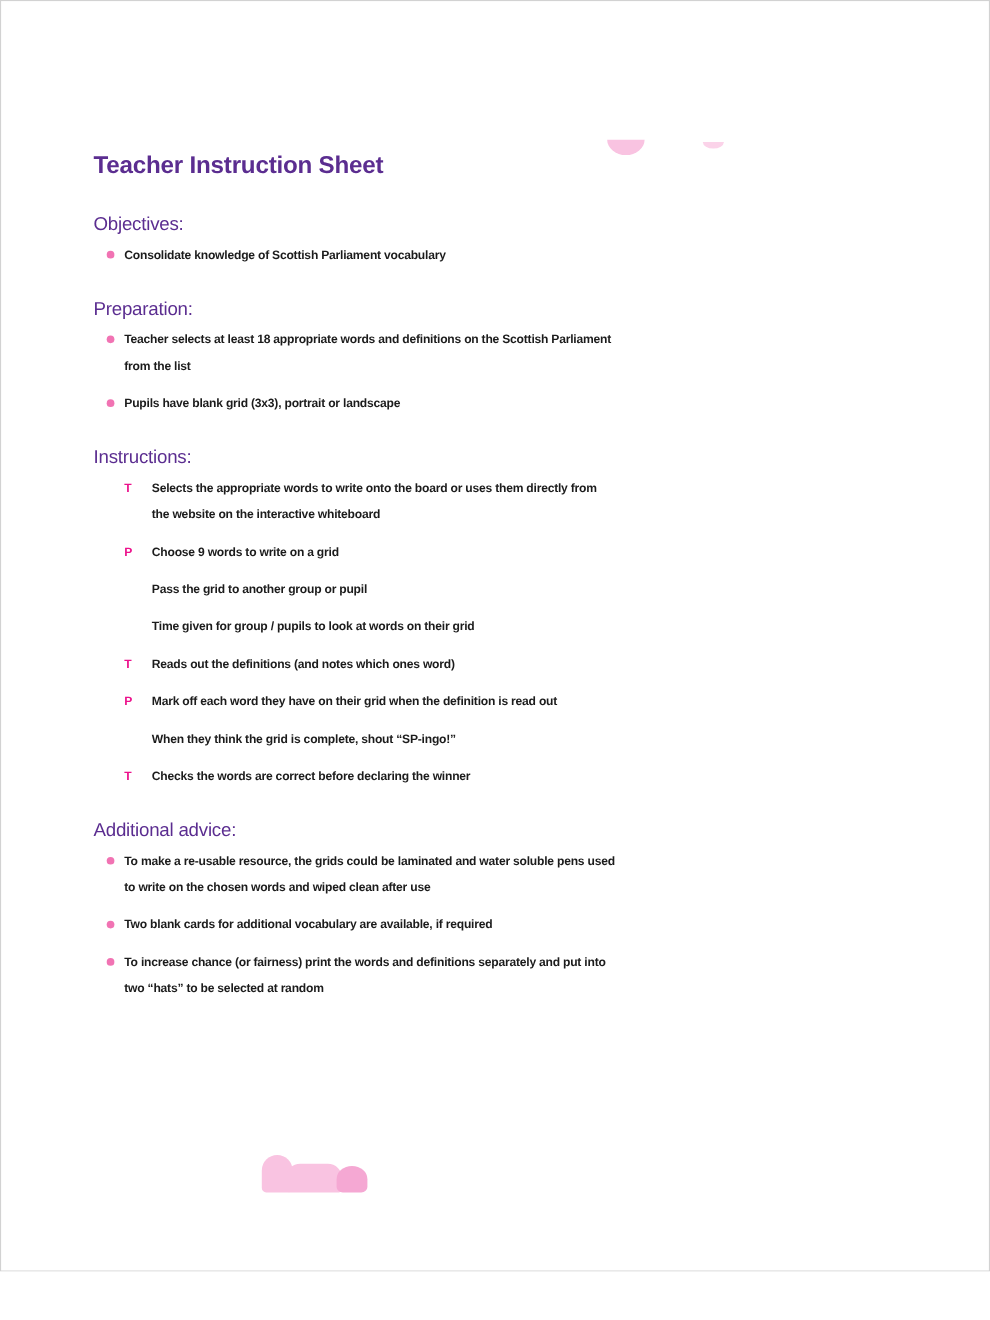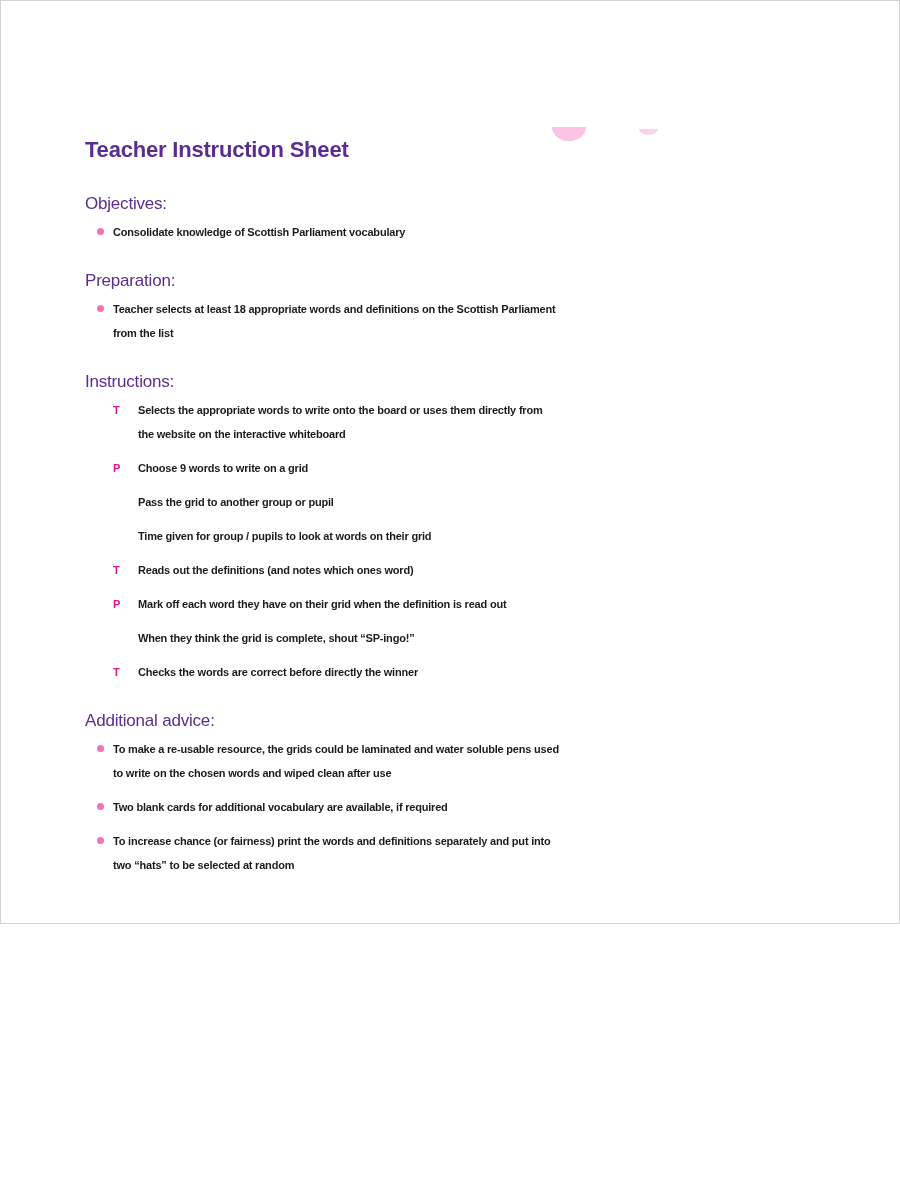--- a/index.html
+++ b/index.html
@@ -1,18 +1,18 @@
 <!DOCTYPE html>
 <html><head>
 <meta charset="utf-8">
 <style>
   html,body{margin:0;padding:0;background:#ffffff;}
   .page{
     position:relative;
-    width:900px;height:924px;
+    width:900px;height:1156px;
     background:#ffffff;
     border:1px solid #d2d2d2;
     box-sizing:border-box;
     font-family:"Liberation Sans", sans-serif;
     overflow:hidden;
   }
   .content{position:absolute;left:84px;top:136px;width:730px;z-index:2;}
   .title{
     margin:0 0 29px 0;
     font-size:22px;line-height:26px;font-weight:bold;
@@ -68,32 +68,33 @@
     <h1 class="title">Teacher Instruction Sheet</h1>
     <div id="sections">
         <section class="section">
           <h2 class="heading">Objectives:</h2>
           <div class="item bullet"><span class="dot"></span><span class="txt">Consolidate knowledge of Scottish Parliament vocabulary</span></div>
         </section>
         <section class="section">
           <h2 class="heading">Preparation:</h2>
           <div class="item bullet"><span class="dot"></span><span class="txt">Teacher selects at least 18 appropriate words and definitions on the Scottish Parliament
 from the list</span></div>
+          <div class="item bullet"><span class="dot"></span><span class="txt">Pupils have blank grid (3x3), portrait or landscape</span></div>
         </section>
         <section class="section">
           <h2 class="heading">Instructions:</h2>
           <div class="item marker"><span class="marker">T</span><span class="txt">Selects the appropriate words to write onto the board or uses them directly from
 the website on the interactive whiteboard</span></div>
           <div class="item marker"><span class="marker">P</span><span class="txt">Choose 9 words to write on a grid</span></div>
           <div class="item plain"><span class="txt">Pass the grid to another group or pupil</span></div>
           <div class="item plain"><span class="txt">Time given for group / pupils to look at words on their grid</span></div>
           <div class="item marker"><span class="marker">T</span><span class="txt">Reads out the definitions (and notes which ones word)</span></div>
           <div class="item marker"><span class="marker">P</span><span class="txt">Mark off each word they have on their grid when the definition is read out</span></div>
           <div class="item plain"><span class="txt">When they think the grid is complete, shout “SP-ingo!”</span></div>
-          <div class="item marker"><span class="marker">T</span><span class="txt">Checks the words are correct before directly the winner</span></div>
+          <div class="item marker"><span class="marker">T</span><span class="txt">Checks the words are correct before declaring the winner</span></div>
         </section>
         <section class="section">
           <h2 class="heading">Additional advice:</h2>
           <div class="item bullet"><span class="dot"></span><span class="txt">To make a re-usable resource, the grids could be laminated and water soluble pens used
 to write on the chosen words and wiped clean after use</span></div>
           <div class="item bullet"><span class="dot"></span><span class="txt">Two blank cards for additional vocabulary are available, if required</span></div>
           <div class="item bullet"><span class="dot"></span><span class="txt">To increase chance (or fairness) print the words and definitions separately and put into
 two “hats” to be selected at random</span></div>
         </section>
       </div>

